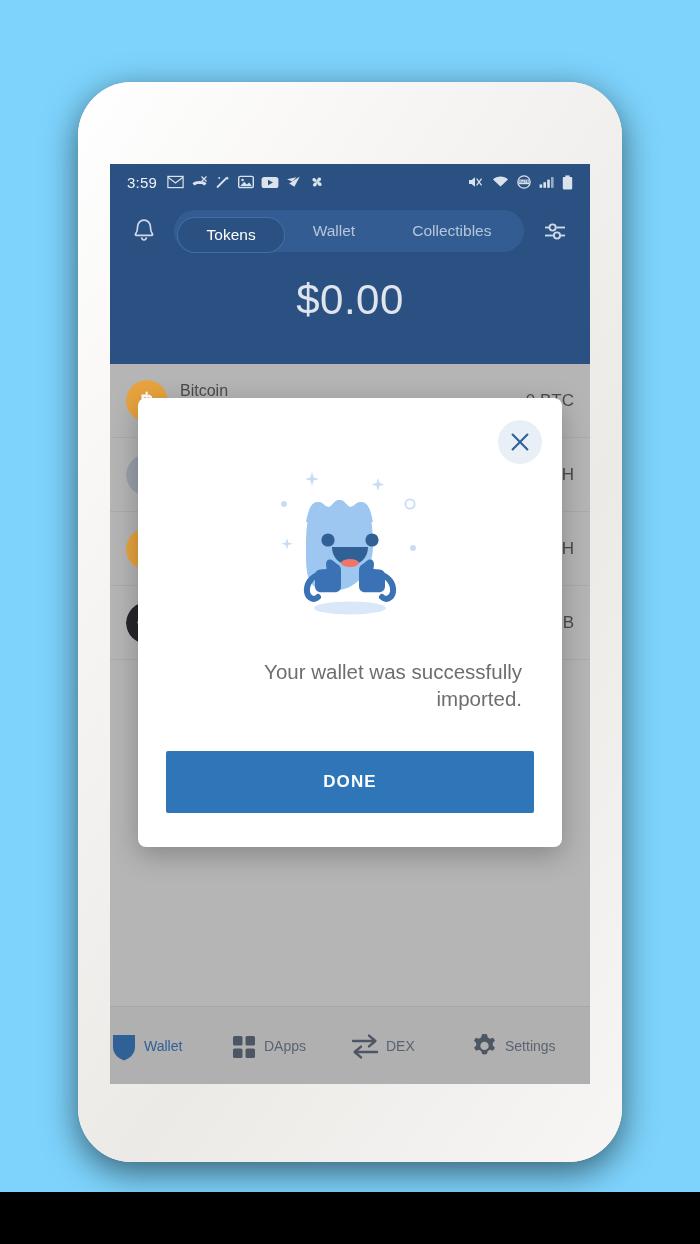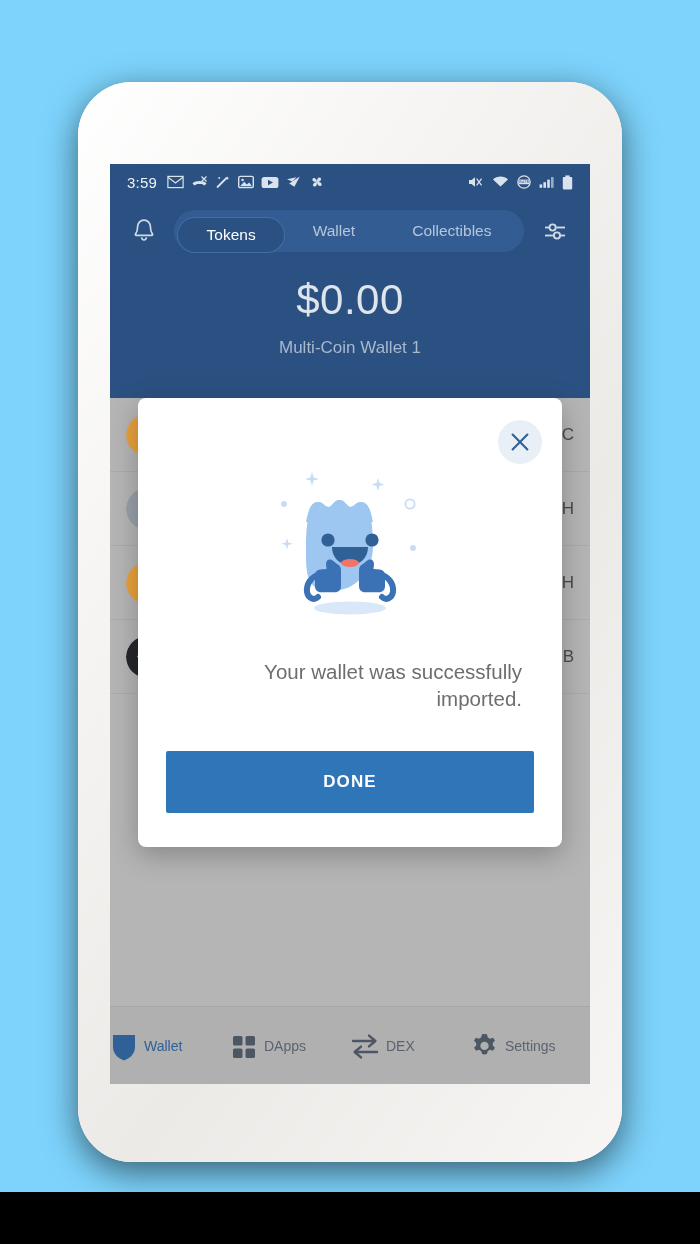--- a/index.html
+++ b/index.html
@@ -255,21 +255,20 @@
             <line x1="4" y1="18.5" x2="12.4" y2="18.5" stroke="#cdd9e7" stroke-width="1.9"></line>
             <circle cx="16" cy="18.5" r="3.1" fill="none" stroke="#cdd9e7" stroke-width="1.9"></circle>
             <line x1="19.6" y1="18.5" x2="24" y2="18.5" stroke="#cdd9e7" stroke-width="1.9"></line>
           </svg>
         </div>
       </div>
     </div>
 
     <div class="balance-block">
       <div class="balance-amount">$0.00</div>
-      <div class="wallet-name">Multi-Coin Wallet 1</div>
     </div>
 
     <div class="token-list">
 
       <div class="token-row">
         <div class="coin-icon">
           <svg width="42" height="42" viewBox="0 0 42 42">
             <circle cx="21" cy="21" r="21" fill="#e8a33d"></circle>
             <text x="21" y="29" font-size="22" text-anchor="middle" fill="#ffffff" font-family="Liberation Sans, sans-serif" font-weight="bold">฿</text>
           </svg>

